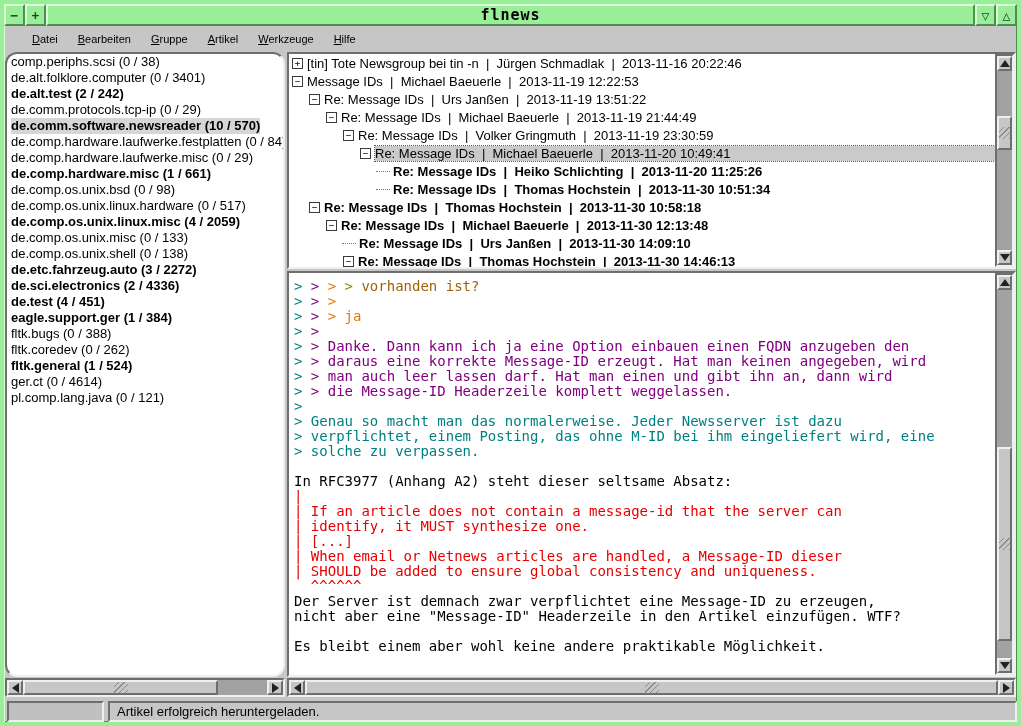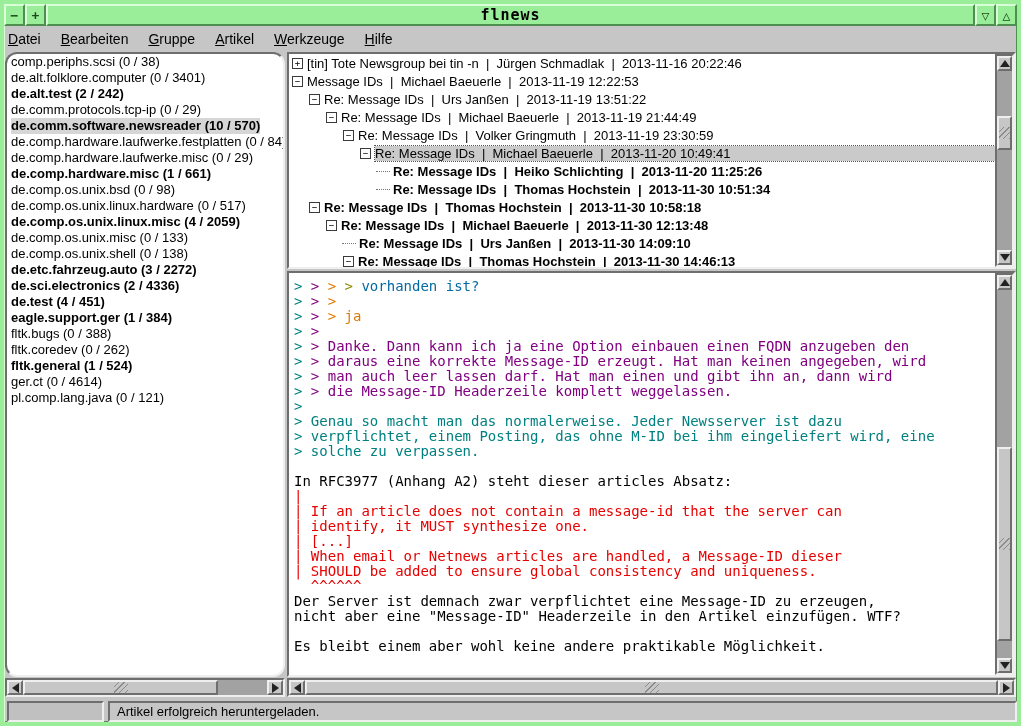--- a/index.html
+++ b/index.html
@@ -13,21 +13,21 @@
   .sunken{border:2px solid;border-color:#6e6e6e #efefef #efefef #6e6e6e;background:#fff;}
   .graised{border:2px solid;border-color:#d9ffd9 #4e8e4e #4e8e4e #d9ffd9;background:#9aee9a;}
   
   .titlebar{position:absolute;left:0;top:0;width:1013px;height:22px;display:flex;}
   .tb-btn{width:21px;height:22px;display:flex;align-items:center;justify-content:center;
           font:bold 13px "DejaVu Sans Mono",monospace;color:#1e4a1e;cursor:pointer;}
   .tb-title{flex:1;display:flex;align-items:center;justify-content:center;
             font:bold 15px "DejaVu Sans Mono",monospace;letter-spacing:1px;}
   
   .menubar{position:absolute;left:0;top:22px;width:1013px;height:26px;display:flex;align-items:center;
-           padding-left:4px;font-size:14px;}
+           padding-left:28px;font-size:11px;}
   .menu-item{margin-right:20px;cursor:pointer;white-space:nowrap;}
   .menu-item u{text-decoration:underline;}
   
   .panel{position:absolute;background:#fff;overflow:hidden;}
   .group-panel{left:1px;top:48px;width:280px;height:625px;border-radius:12px;}
   .thread-panel{left:283px;top:48px;width:729px;height:217px;}
   .article-panel{left:283px;top:267px;width:729px;height:406px;}
   .panel-content{position:absolute;left:0;top:0;right:19px;bottom:0;overflow:hidden;}
   
   .group-row{height:16px;line-height:16px;padding-left:4px;font-size:13px;white-space:nowrap;cursor:pointer;}
@@ -157,34 +157,34 @@
         </div>
       <div class="sb-btn" style="bottom:0;">
           <span class="tri down"></span>
         </div>
     </div>
   </div>
 
   <div class="panel sunken article-panel">
     <div class="panel-content">
       <div class="article-inner" id="articleView">
-          <div class="aline"><span style="color: rgb(0, 128, 128);">&gt; </span><span style="color: rgb(128, 0, 128);">&gt; </span><span style="color: rgb(224, 120, 0);">&gt; </span><span style="color: rgb(138, 138, 0);">&gt; </span><span style="color: #0369a1;">vorhanden ist?</span></div>
+          <div class="aline"><span style="color: rgb(0, 128, 128);">&gt; </span><span style="color: rgb(128, 0, 128);">&gt; </span><span style="color: rgb(224, 120, 0);">&gt; </span><span style="color: rgb(138, 138, 0);">&gt; </span><span style="color: #a16207;">vorhanden ist?</span></div>
           <div class="aline"><span style="color: rgb(0, 128, 128);">&gt; </span><span style="color: rgb(128, 0, 128);">&gt; </span><span style="color: rgb(224, 120, 0);">&gt; </span></div>
           <div class="aline"><span style="color: rgb(0, 128, 128);">&gt; </span><span style="color: rgb(128, 0, 128);">&gt; </span><span style="color: rgb(224, 120, 0);">&gt; </span><span style="color: rgb(224, 120, 0);">ja</span></div>
           <div class="aline"><span style="color: rgb(0, 128, 128);">&gt; </span><span style="color: rgb(128, 0, 128);">&gt; </span></div>
           <div class="aline"><span style="color: rgb(0, 128, 128);">&gt; </span><span style="color: rgb(128, 0, 128);">&gt; </span><span style="color: rgb(128, 0, 128);">Danke. Dann kann ich ja eine Option einbauen einen FQDN anzugeben den</span></div>
           <div class="aline"><span style="color: rgb(0, 128, 128);">&gt; </span><span style="color: rgb(128, 0, 128);">&gt; </span><span style="color: rgb(128, 0, 128);">daraus eine korrekte Message-ID erzeugt. Hat man keinen angegeben, wird</span></div>
           <div class="aline"><span style="color: rgb(0, 128, 128);">&gt; </span><span style="color: rgb(128, 0, 128);">&gt; </span><span style="color: rgb(128, 0, 128);">man auch leer lassen darf. Hat man einen und gibt ihn an, dann wird</span></div>
           <div class="aline"><span style="color: rgb(0, 128, 128);">&gt; </span><span style="color: rgb(128, 0, 128);">&gt; </span><span style="color: rgb(128, 0, 128);">die Message-ID Headerzeile komplett weggelassen.</span></div>
           <div class="aline"><span style="color: rgb(0, 128, 128);">&gt; </span></div>
           <div class="aline"><span style="color: rgb(0, 128, 128);">&gt; </span><span style="color: rgb(0, 128, 128);">Genau so macht man das normalerweise. Jeder Newsserver ist dazu</span></div>
           <div class="aline"><span style="color: rgb(0, 128, 128);">&gt; </span><span style="color: rgb(0, 128, 128);">verpflichtet, einem Posting, das ohne M-ID bei ihm eingeliefert wird, eine</span></div>
           <div class="aline"><span style="color: rgb(0, 128, 128);">&gt; </span><span style="color: rgb(0, 128, 128);">solche zu verpassen.</span></div>
           <div class="aline"><span style="color: rgb(0, 0, 0);">&nbsp;</span></div>
-          <div class="aline"><span style="color: rgb(0, 0, 0);">In RFC3977 (Anhang A2) steht dieser articles Absatz:</span></div>
+          <div class="aline"><span style="color: rgb(0, 0, 0);">In RFC3977 (Anhang A2) steht dieser seltsame Absatz:</span></div>
           <div class="aline"><span style="color: rgb(232, 0, 0);">|</span></div>
           <div class="aline"><span style="color: rgb(232, 0, 0);">| If an article does not contain a message-id that the server can</span></div>
           <div class="aline"><span style="color: rgb(232, 0, 0);">| identify, it MUST synthesize one.</span></div>
           <div class="aline"><span style="color: rgb(232, 0, 0);">| [...]</span></div>
           <div class="aline"><span style="color: rgb(232, 0, 0);">| When email or Netnews articles are handled, a Message-ID dieser</span></div>
           <div class="aline"><span style="color: rgb(232, 0, 0);">| SHOULD be added to ensure global consistency and uniqueness.</span></div>
           <div class="aline"><span style="color: rgb(232, 0, 0);">  ^^^^^^</span></div>
           <div class="aline"><span style="color: rgb(0, 0, 0);">Der Server ist demnach zwar verpflichtet eine Message-ID zu erzeugen,</span></div>
           <div class="aline"><span style="color: rgb(0, 0, 0);">nicht aber eine "Message-ID" Headerzeile in den Artikel einzufügen. WTF?</span></div>
           <div class="aline"><span style="color: rgb(0, 0, 0);">&nbsp;</span></div>

